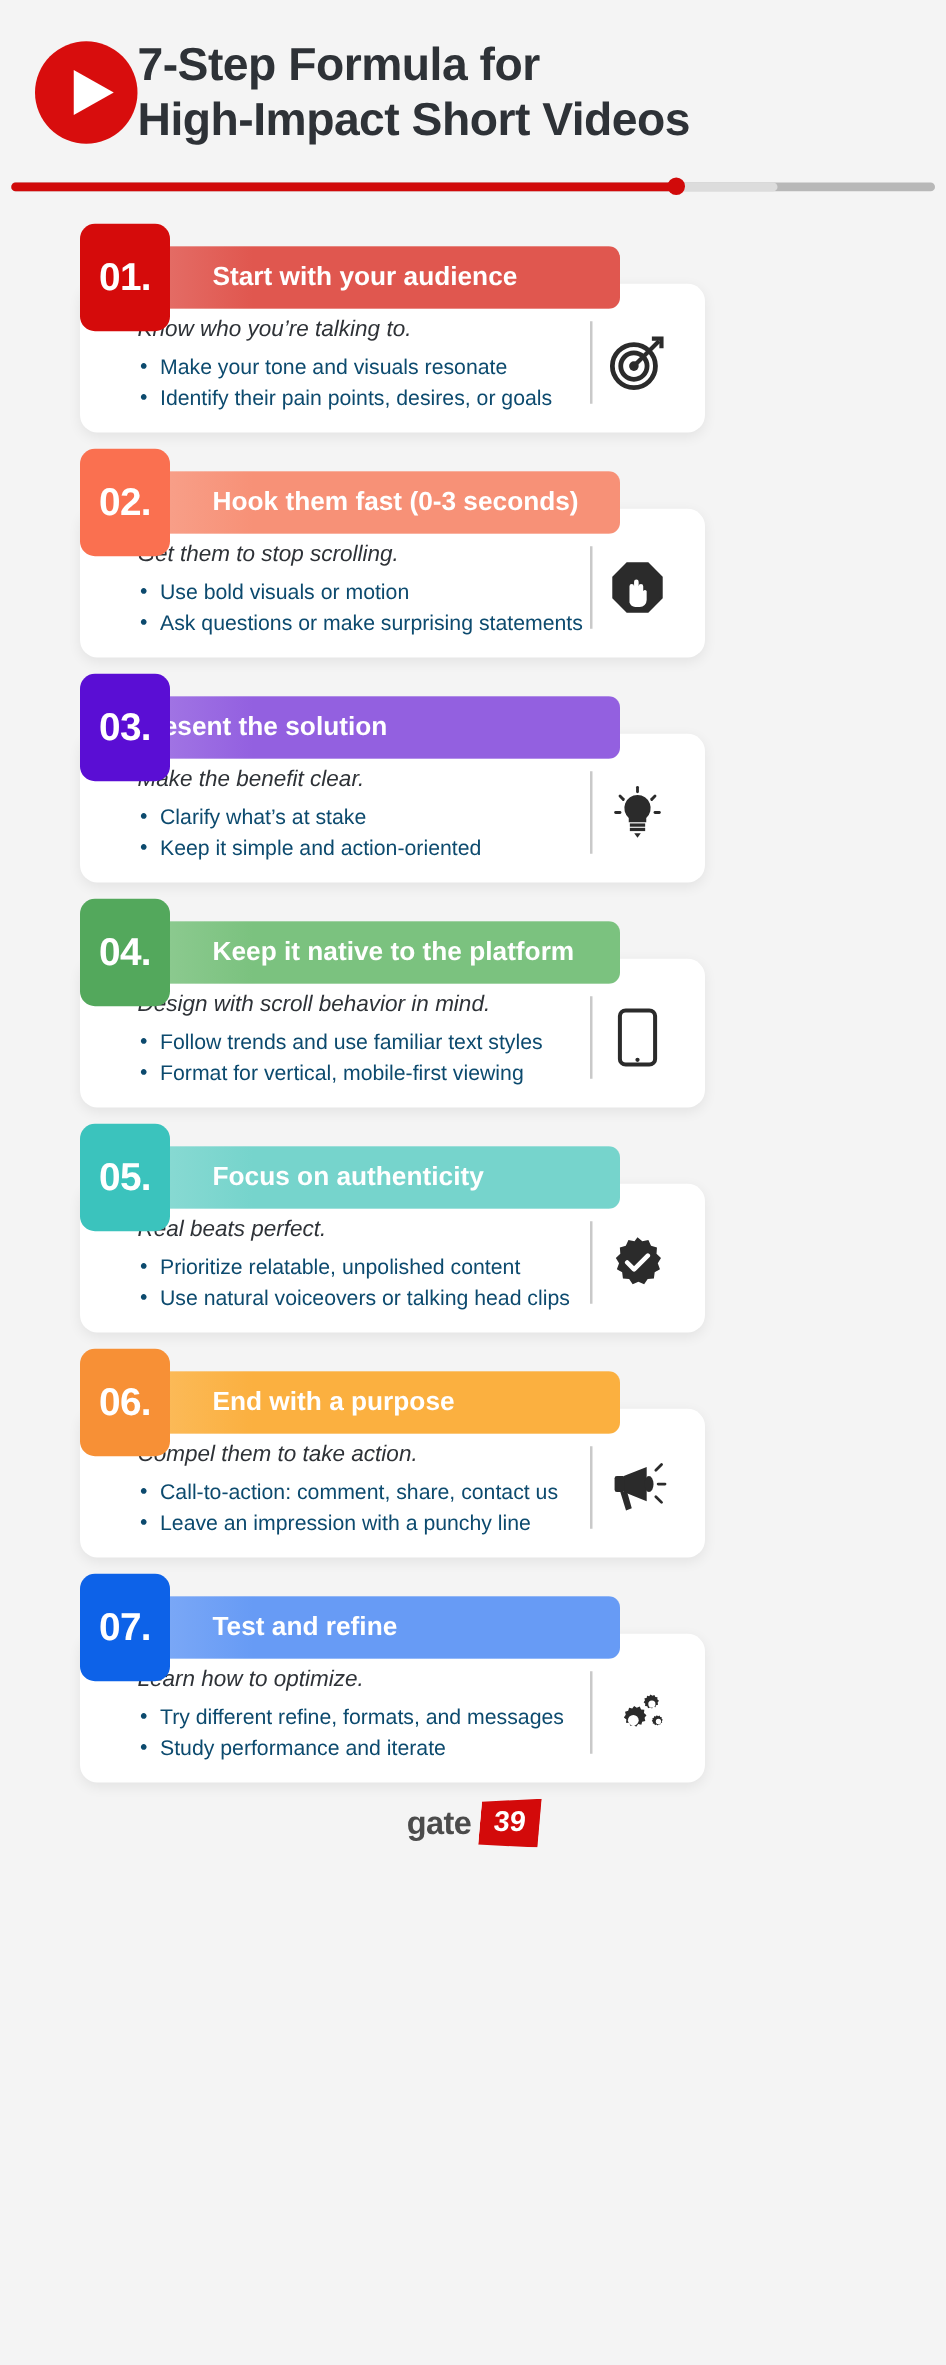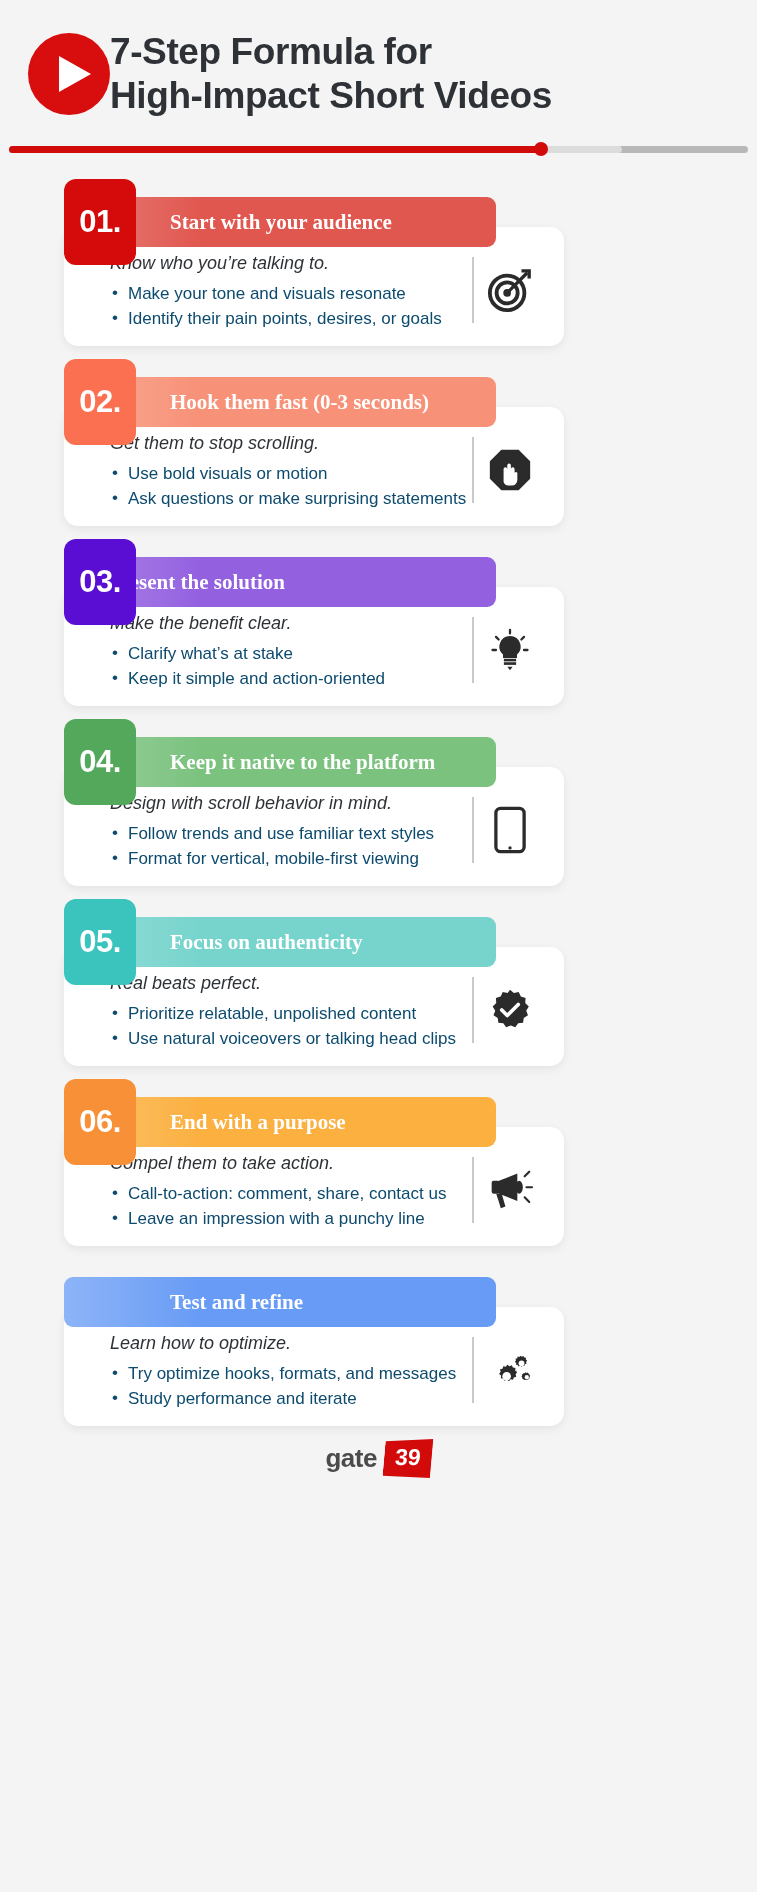--- a/index.html
+++ b/index.html
@@ -112,21 +112,20 @@
     position: absolute;
     left: 64px;
     top: 18px;
     width: 432px;
     height: 50px;
     border-radius: 9px;
     display: flex;
     align-items: center;
     padding-left: 106px;
     z-index: 2;
-    font-family: Liberation Serif, serif;
   }
   .title-bar-label {
     font-size: 21px;
     font-weight: bold;
     color: #ffffff;
     white-space: nowrap;
   }
   .num-chip {
     position: absolute;
     left: 64px;
@@ -377,39 +376,42 @@
       </div>
       <div class="num-chip" style="background: rgb(247, 144, 54);">
         <span>06.</span>
       </div>
     </div>
 
     <div class="card">
       <div class="card-body">
         <div class="subtitle">Learn how to optimize.</div>
         <ul class="bullets">
-          <li>Try optimize hooks, formats, and messages</li>
+          <li>Try different refine, formats, and messages</li>
           <li>Study performance and iterate</li>
         </ul>
         <div class="icon-slot">
           <svg width="46" height="46" viewBox="0 0 48 48">
             <g fill="#2b2b2b">
               <path d="M17 20 l2.6 0.6 1.6-2.1 2.2 1.6 2.5-1.1 1.1 2.5 2.7 0.3 -0.3 2.7 2.1 1.7 -1.6 2.2 0.6 2.6 -2.6 0.7 -0.7 2.6 -2.6-0.6 -1.7 2.1 -2.2-1.6 -2.5 1.1 -1.1-2.5 -2.7-0.3 0.3-2.7 -2.1-1.7 1.6-2.2 -0.6-2.6 2.6-0.7 z"></path>
               <circle cx="20.5" cy="30.5" r="4.5" fill="#ffffff"></circle>
               <path d="M32 10 l1.8 0.4 1.1-1.4 1.5 1.1 1.7-0.8 0.8 1.7 1.8 0.2 -0.2 1.8 1.4 1.2 -1.1 1.5 0.4 1.8 -1.8 0.4 -0.4 1.8 -1.8-0.4 -1.1 1.4 -1.5-1.1 -1.7 0.8 -0.8-1.7 -1.8-0.2 0.2-1.8 -1.4-1.2 1.1-1.5 -0.4-1.8 1.8-0.4 z"></path>
               <circle cx="36" cy="17" r="3" fill="#ffffff"></circle>
               <path d="M38 27 l1.3 0.3 0.8-1 1.1 0.8 1.2-0.6 0.6 1.2 1.3 0.2 -0.2 1.3 1 0.9 -0.8 1.1 0.3 1.3 -1.3 0.3 -0.3 1.3 -1.3-0.3 -0.8 1 -1.1-0.8 -1.2 0.6 -0.6-1.2 -1.3-0.2 0.2-1.3 -1-0.9 0.8-1.1 -0.3-1.3 1.3-0.3 z"></path>
               <circle cx="41.5" cy="31.5" r="2.2" fill="#ffffff"></circle>
             </g>
           </svg>
         </div>
       </div>
       <div class="title-bar" style="background: linear-gradient(90deg, rgba(255, 255, 255, 0.25), rgb(103, 155, 245) 32%, rgb(103, 155, 245) 100%) rgb(103, 155, 245);">
         <span class="title-bar-label">Test and refine</span>
       </div>
+      <div class="num-chip" style="background: rgb(13, 98, 232);">
+        <span>07.</span>
+      </div>
     </div>
 
   </div>
 
   <div class="footer">
     <span class="logo-text">gate</span>
     <span class="logo-mark" style="background: rgb(211, 10, 10);">39</span>
   </div>
 
 </div>

